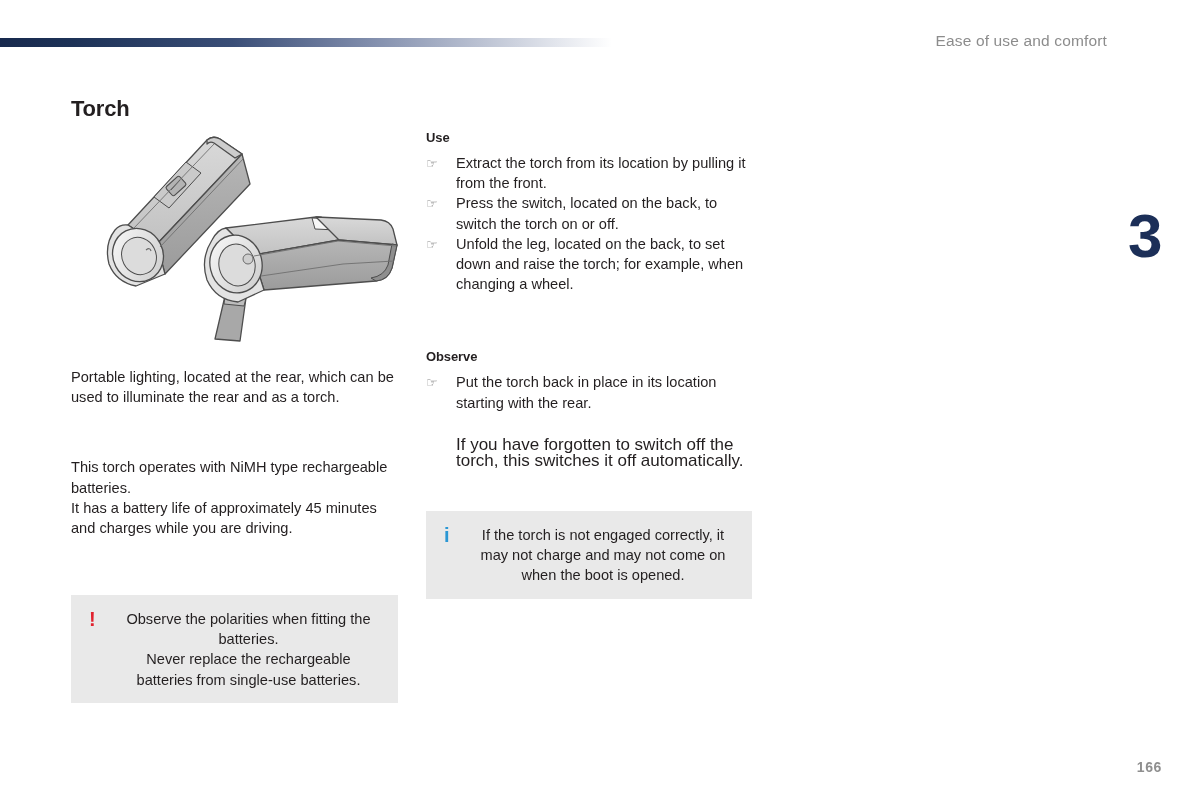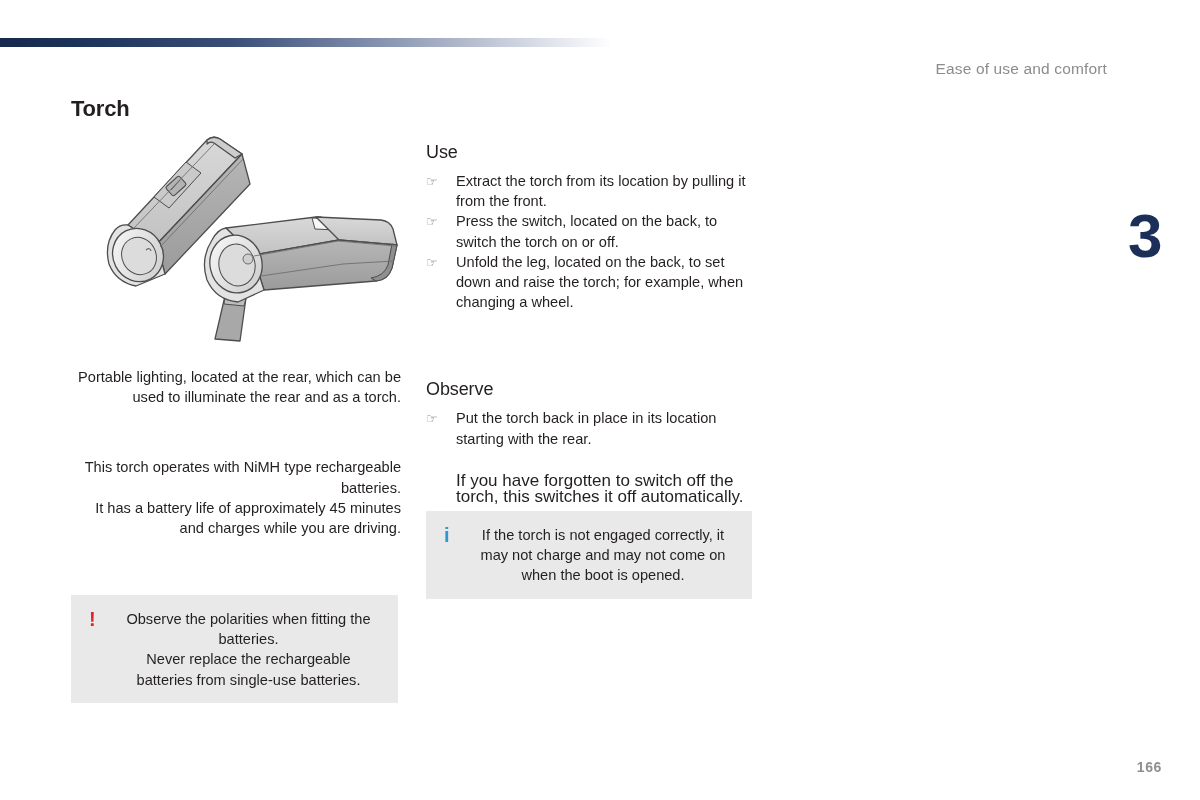--- a/index.html
+++ b/index.html
@@ -34,21 +34,20 @@
                 #ffffff 100%);
   }
   #header-section-title {
     position: absolute;
     right: 93px;
     top: 32px;
     font-size: 15.5px;
     color: #8c8c8c;
     letter-spacing: 0.15px;
     white-space: nowrap;
-    margin-top: 28px;
   }
 
   
   #chapter-number {
     position: absolute;
     left: 1128px;
     top: 205px;
     font-size: 62px;
     font-weight: bold;
     color: #1c2f58;
@@ -91,30 +90,29 @@
     top: 130px;
     width: 330px;
   }
 
   
   .body-para {
     font-size: 14.6px;
     line-height: 20.2px;
     color: #231f20;
     margin: 0;
-    text-align: right;
   }
   .gap-lg { height: 50px; }
 
   
   .sub-heading {
-    font-size: 18px;
-    font-weight: normal;
-    color: #231f20;
-    margin: 12px 0 8px 0;
+    font-size: 13px;
+    font-weight: bold;
+    color: #231f20;
+    margin: 0 0 8px 0;
     letter-spacing: -0.1px;
   }
 
   
   .hand-list {
     list-style: none;
     margin: 0;
     padding: 0;
   }
   .hand-list li {

